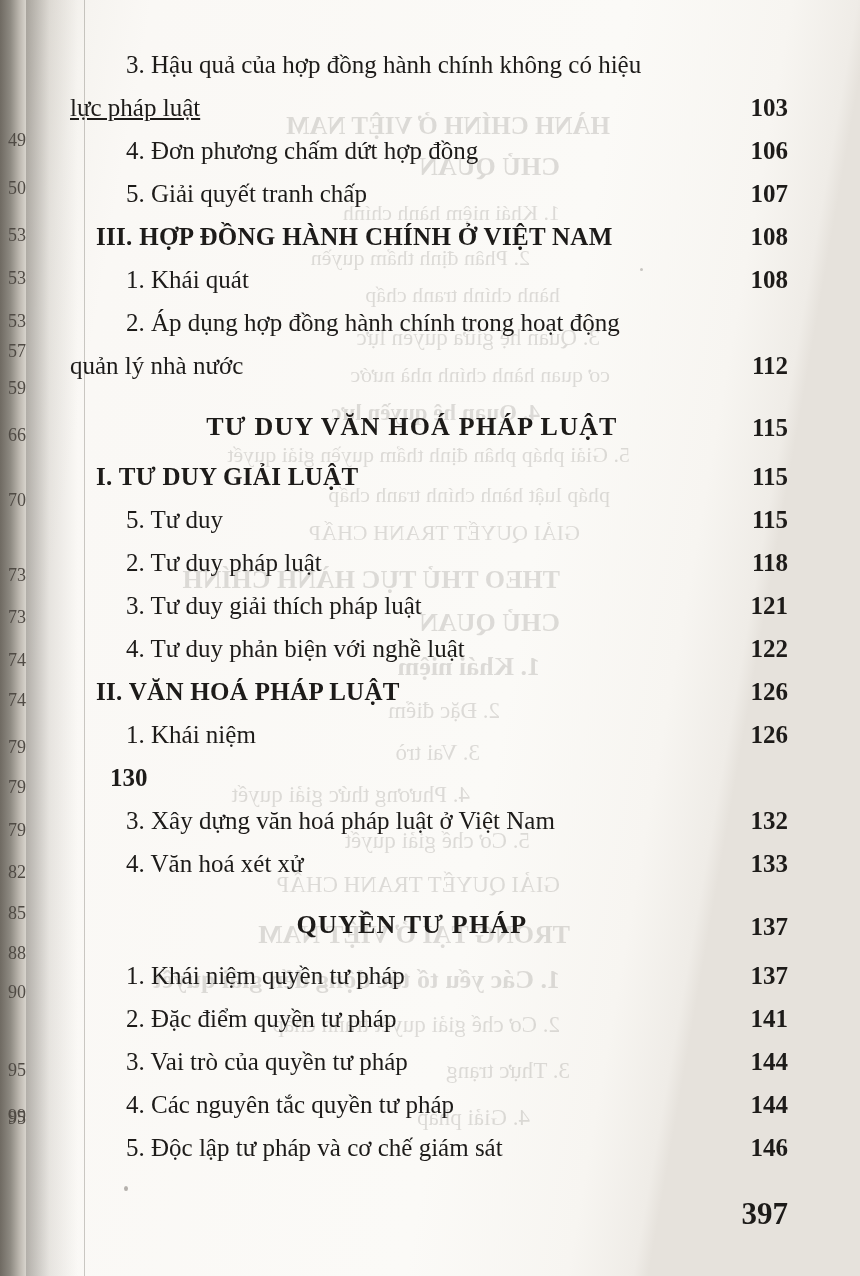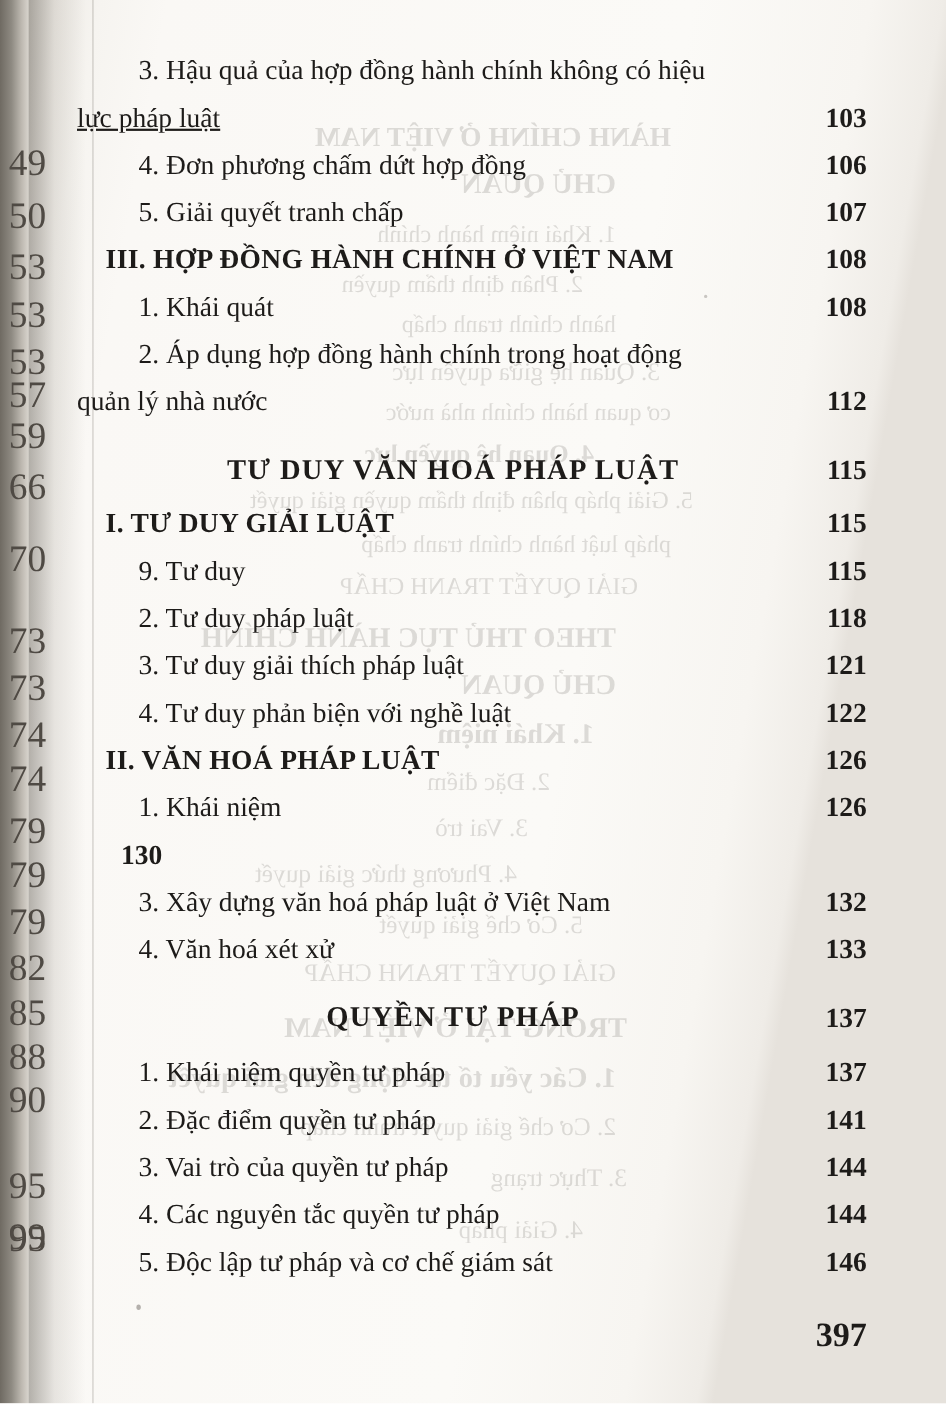--- a/index.html
+++ b/index.html
@@ -74,21 +74,21 @@
     top: 0;
     width: 84px;
     height: 100%;
     pointer-events: none;
   }
   .edge-num {
     position: absolute;
     left: 8px;
     width: 62px;
     text-align: left;
-    font-size: 34px;
+    font-size: 18px;
     color: #4f4a44;
     font-family: "Liberation Serif", serif;
   }
 
   .content {
     position: absolute;
     left: 96px;
     top: 48px;
     width: 692px;
   }
@@ -260,21 +260,21 @@
       </div>
       <div class="toc-row lvl-part">
         <div class="toc-label">TƯ DUY VĂN HOÁ PHÁP LUẬT</div>
         <div class="toc-page">115</div>
       </div>
       <div class="toc-row lvl-section">
         <div class="toc-label">I. TƯ DUY GIẢI LUẬT</div>
         <div class="toc-page">115</div>
       </div>
       <div class="toc-row lvl-item">
-        <div class="toc-label">9. Tư duy</div>
+        <div class="toc-label">5. Tư duy</div>
         <div class="toc-page">115</div>
       </div>
       <div class="toc-row lvl-item">
         <div class="toc-label">2. Tư duy pháp luật</div>
         <div class="toc-page">118</div>
       </div>
       <div class="toc-row lvl-item">
         <div class="toc-label">3. Tư duy giải thích pháp luật</div>
         <div class="toc-page">121</div>
       </div>

